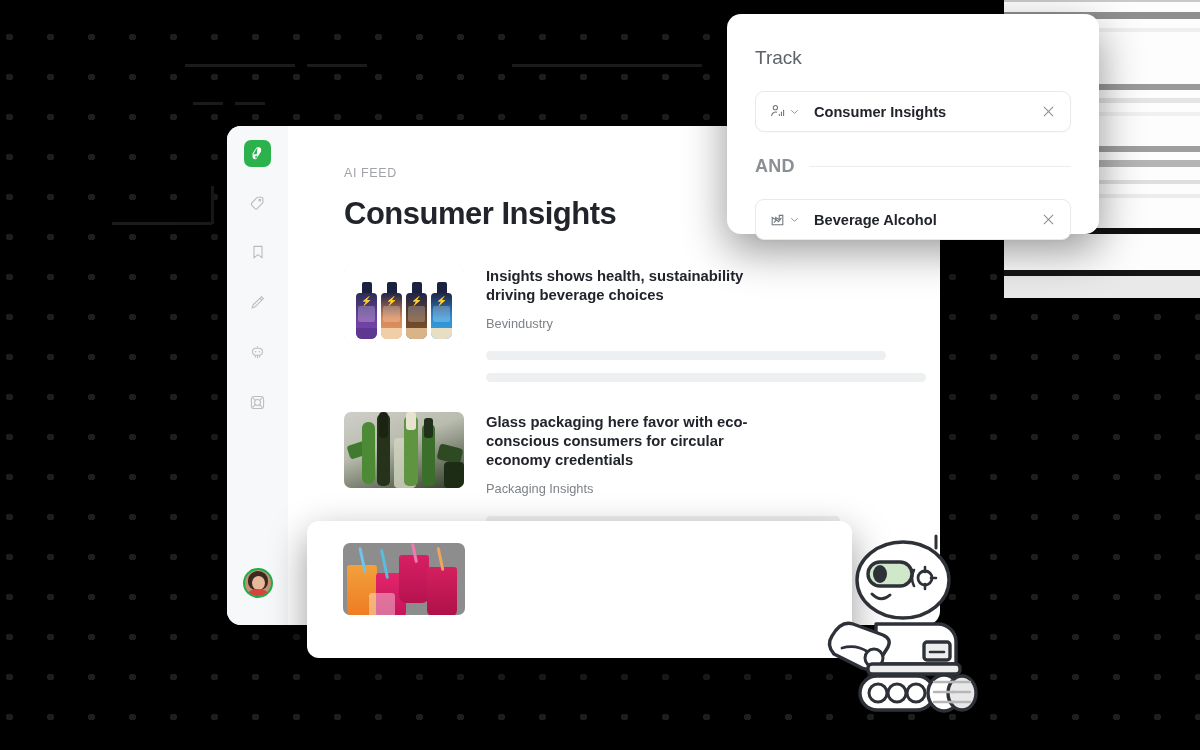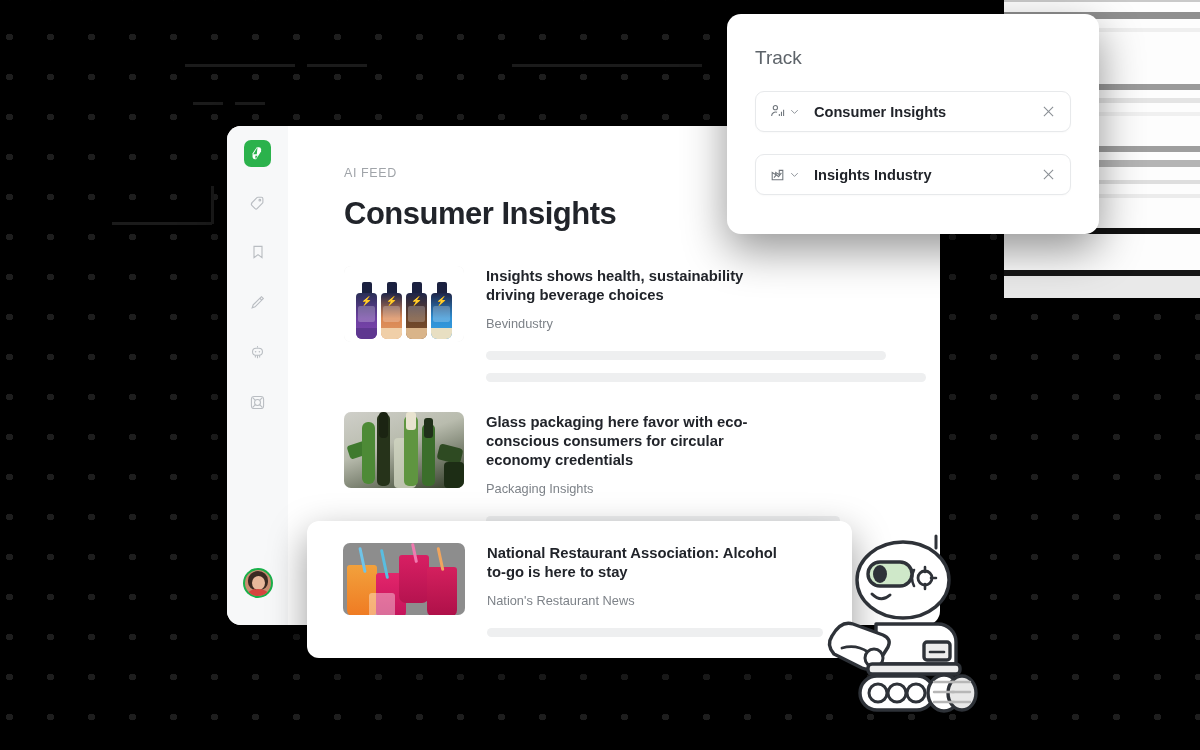--- a/index.html
+++ b/index.html
@@ -513,25 +513,20 @@
         <div class="straw" style="left:18px; top:4px;  height:26px; background:#6fc4e8;"></div>
         <div class="cup" style="left:33px; top:30px; width:30px; height:46px; background:linear-gradient(180deg,#e3256b,#c2135a);"></div>
         <div class="straw" style="left:40px; top:6px;  height:30px; background:#59bde0;"></div>
         <div class="cup" style="left:56px; top:12px; width:30px; height:48px; background:linear-gradient(180deg,#d81f63,#b5134f);"></div>
         <div class="straw" style="left:70px; top:0px;  height:20px; background:#f07ab0;"></div>
         <div class="cup" style="left:84px; top:24px; width:30px; height:50px; background:linear-gradient(180deg,#d4205e,#ad1048);"></div>
         <div class="straw" style="left:96px; top:4px;  height:24px; background:#f0a55e;"></div>
         <div class="cup" style="left:26px; top:50px; width:26px; height:24px; background:rgba(255,255,255,0.38); border-radius:3px;"></div>
       </div>
     </div>
-    <div class="art-body">
-      <div class="art-title">National Restaurant Association: Alcohol to-go is here to stay</div>
-      <div class="art-source">Nation's Restaurant News</div>
-      <div class="skel" style="width:92%; margin-top:20px;"></div>
-    </div>
   </div>
 
   <div class="track-panel">
     <div class="track-title">Track</div>
 
     <div class="chip">
       <span class="chip-icon">
         <svg width="17" height="17" viewBox="0 0 24 24" fill="none" stroke="currentColor" stroke-width="1.5">
           <circle cx="9" cy="6.6" r="3"></circle>
           <path d="M3.7 18.4a5.6 5.6 0 0 1 7.7-5.2"></path>
@@ -544,34 +539,38 @@
         </svg>
       </span>
       <span class="chip-label">Consumer Insights</span>
       <span class="chip-close">
         <svg width="17" height="17" viewBox="0 0 24 24" fill="none" stroke="currentColor" stroke-width="1.5">
           <path d="M5.5 5.5 18.5 18.5M18.5 5.5 5.5 18.5"></path>
         </svg>
       </span>
     </div>
 
+    <div class="and-row">
+      <span class="and-label">AND</span>
+      <span class="and-rule"></span>
+    </div>
 
     <div class="chip">
       <span class="chip-icon">
         <svg width="17" height="17" viewBox="0 0 24 24" fill="none" stroke="currentColor" stroke-width="1.5">
           <path d="M4.5 19.4V9.2l5 3V9.2l5 3V6.2h5v13.2z" stroke-dasharray="0"></path>
           <path d="M7 16.5 10.5 12.5 13.5 15 17.5 9.8"></path>
         </svg>
       </span>
       <span class="chip-chevron">
         <svg width="13" height="13" viewBox="0 0 24 24" fill="none" stroke="currentColor" stroke-width="1.8">
           <path d="M6 9.5 12 15.5 18 9.5"></path>
         </svg>
       </span>
-      <span class="chip-label">Insights Industry</span>
+      <span class="chip-label">Beverage Alcohol</span>
       <span class="chip-close">
         <svg width="17" height="17" viewBox="0 0 24 24" fill="none" stroke="currentColor" stroke-width="1.5">
           <path d="M5.5 5.5 18.5 18.5M18.5 5.5 5.5 18.5"></path>
         </svg>
       </span>
     </div>
   </div>
 
   <div class="robot">
     <svg width="168" height="186" viewBox="0 0 168 186" fill="none" stroke="#2e3238" stroke-width="3.4" stroke-linejoin="round" stroke-linecap="round">

